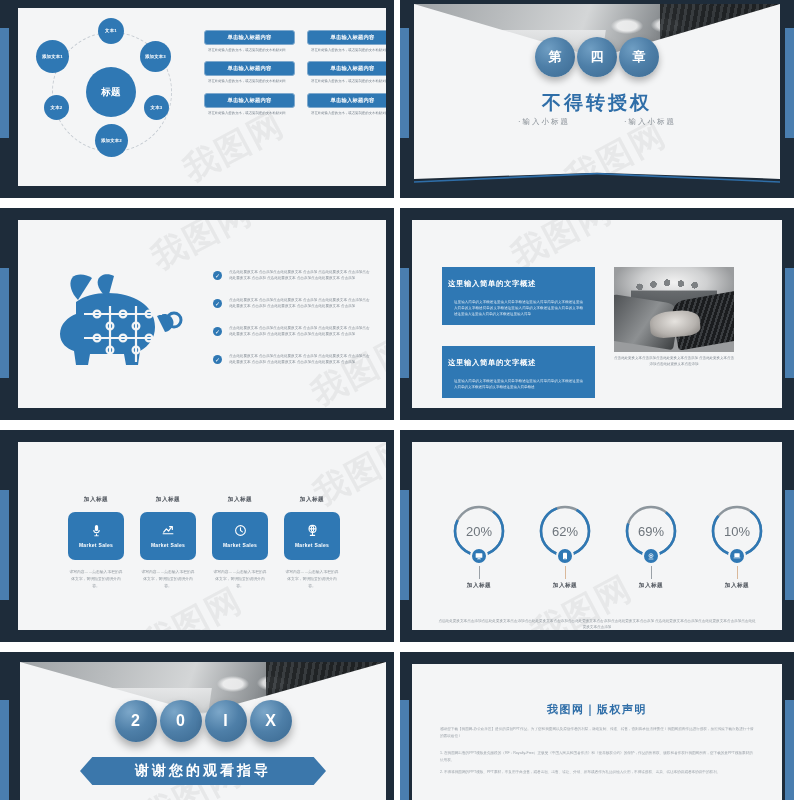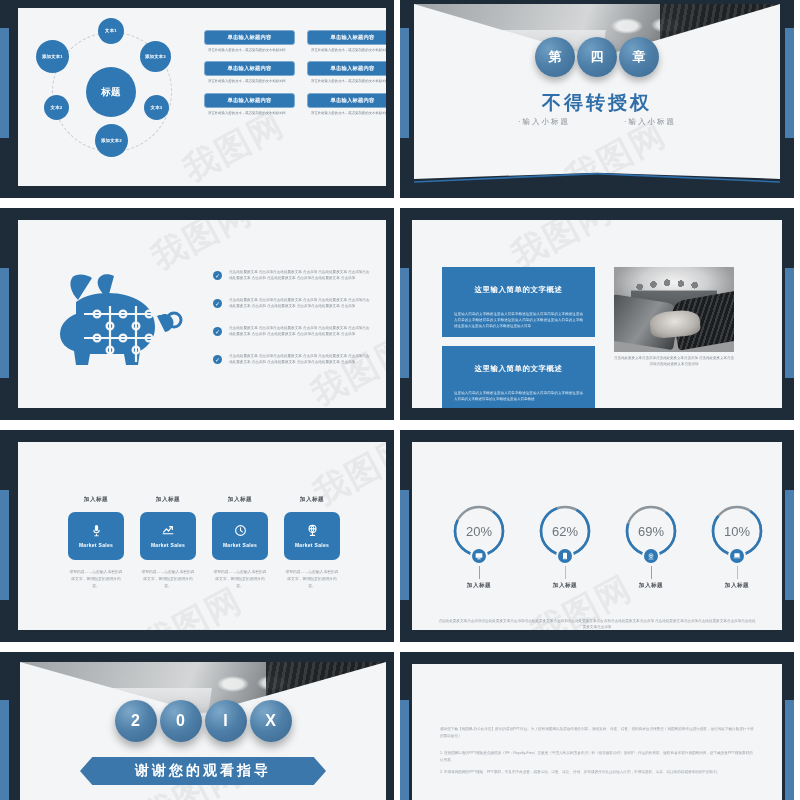--- a/index.html
+++ b/index.html
@@ -71,21 +71,21 @@
   .pig{position:absolute;left:36px;top:52px;width:152px;height:105px;}
   .chk-list{position:absolute;left:195px;top:50px;width:160px;}
   .chk-item{display:flex;gap:7px;margin-bottom:16.5px;align-items:flex-start;}
   .chk{width:9px;height:9px;border-radius:50%;background:#2f78b4;color:#fff;
        font-size:6px;display:flex;align-items:center;justify-content:center;
        flex:0 0 auto;margin-top:1px;}
   .chk-txt{color:#7d868f;font-size:3.6px;line-height:1.62;}
 
   
   .tb{position:absolute;background:#2f78b4;color:#fff;}
-  .tb h4{margin:12px;padding:6px 0 4px;text-align:center;font-size:7.4px;
+  .tb h4{margin:6px;padding:6px 0 4px;text-align:left;font-size:7.4px;
          letter-spacing:.6px;}
   .tb p{margin:0;padding:0 12px 8px;font-size:3.5px;line-height:1.75;
         color:#e2ecf5;text-align:justify;}
   .handshake{position:absolute;left:202px;top:47px;width:120px;height:85px;
      background:
        radial-gradient(ellipse 60px 30px at 50% 18%,#f2f2f2 0%,#cfd0d1 55%,#9a9c9e 100%),
        linear-gradient(180deg,#e8e9ea 0%,#bfc1c3 40%,#6e7173 72%,#303233 100%);
      overflow:hidden;}
   .hs-people{position:absolute;left:14%;top:12%;width:72%;height:48%;
      background:
@@ -489,20 +489,21 @@
       <div class="thanksbar">谢谢您的观看指导</div>
     </div>
   </div>
 
   <div class="slide" style="left:400px;top:652px;width:394px;height:148px;">
     <div class="frame">
       <div class="accentL" style="top:48px;height:100px;"></div>
       <div class="accentR" style="top:48px;height:100px;"></div>
     </div>
     <div class="canvas" style="left:12px;top:12px;right:12px;bottom:0;">
+      <div class="cr-title">我图网｜版权声明</div>
       <div class="cr-body">
         <p>感谢您下载【我图网-办公欢乐区】提供的原创PPT作品。为了您和我图网以及原创作者的利益，谢绝复制、传播、转售，否则将承担法律责任！我图网拥有作品进行授权，按照传媒下载次数进行十倍的索取赔偿！</p>
         <div class="cr-gap"></div>
         <p>1. 在我图网出售的PPT模板是免版税的（RF：Royalty-Free）正版受《中国人民共和国著作法》和《世界版权公约》的保护，作品的所有权、版权和著作权归我图网所有，您下载的是PPT模板素材的使用权。</p>
         <p>2. 不得将我图网的PPT模板、PPT素材，不复用于商业售，或者出租、出售、转让、分销、发布或者作为礼品供他人使用，不得转授权、出卖、转让本协议或者本协议中的权利。</p>
       </div>
     </div>
   </div>
 
 </div>

